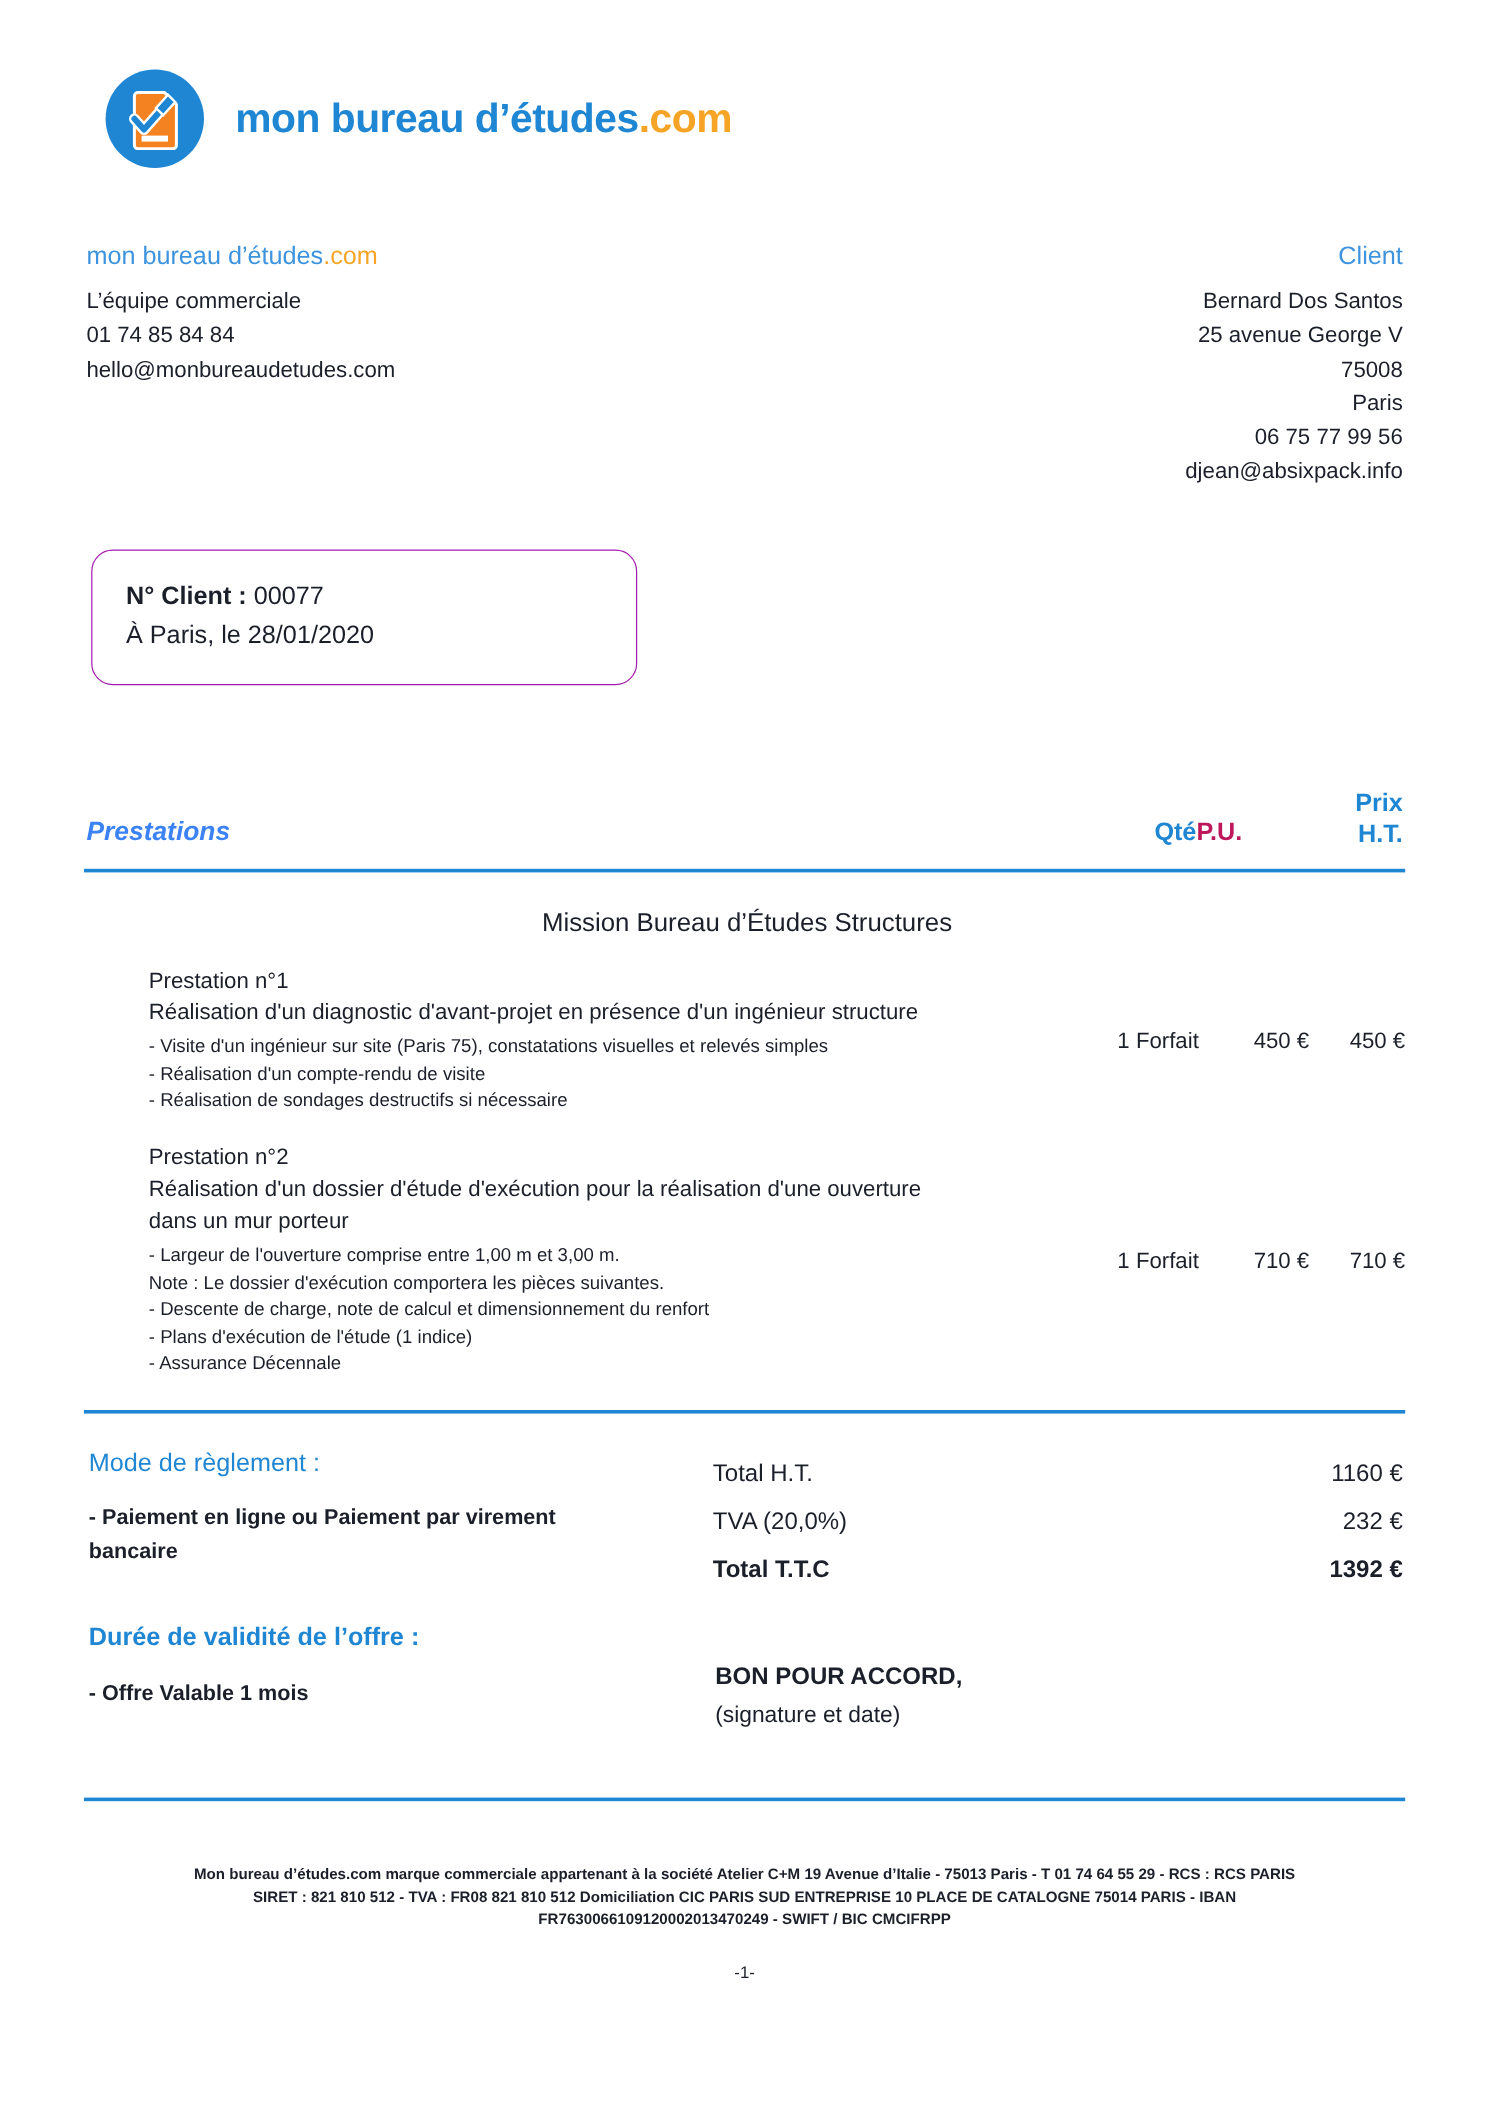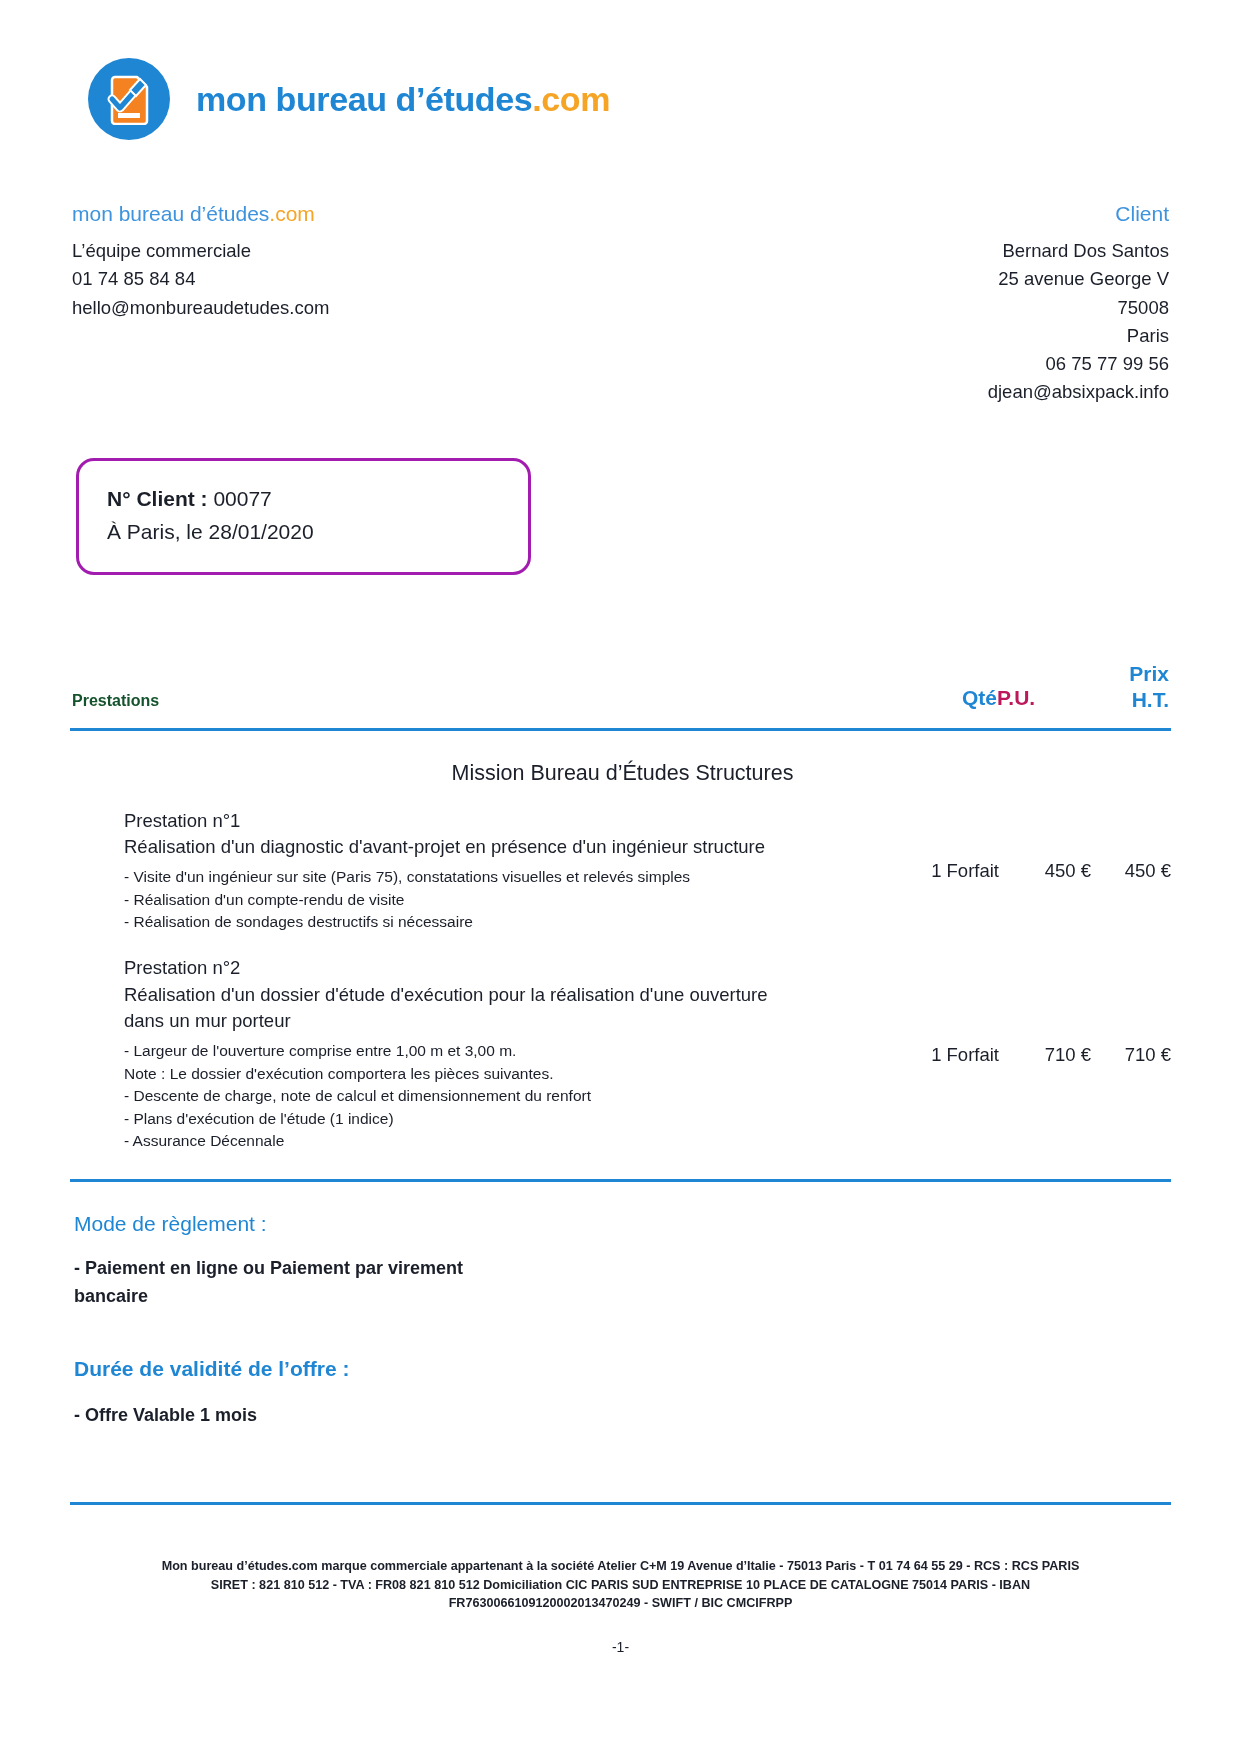--- a/index.html
+++ b/index.html
@@ -71,21 +71,21 @@
     font-size: 18.5px;
     line-height: 1.52;
     color: #1b1f2a;
   }
 
   
   .client-box {
     margin-top: 52px;
     margin-left: 6px;
     width: 455px;
-    border: 3px solid #a21caf;
+    border: 1px solid #a21caf;
     border-radius: 18px;
     padding: 22px 28px 24px 28px;
     box-sizing: border-box;
   }
   .client-box .row {
     font-size: 21px;
     line-height: 1.55;
     color: #1b1f2a;
   }
   .client-box .row b { font-weight: bold; }
@@ -93,24 +93,25 @@
   
   .table-head {
     display: flex;
     align-items: flex-end;
     margin-top: 86px;
     padding: 0 2px 14px 2px;
     border-bottom: 3px solid #1f86d4;
   }
   .th-prestations {
     flex: 1 1 auto;
-    font-size: 16px;
-    font-weight: bold;
-    color: #14532d;
+    font-size: 22px;
+    font-weight: bold;
+    color: #3b82f6;
     padding-bottom: 4px;
+    font-style: italic;
   }
   .th-qte {
     width: 108px;
     text-align: right;
     font-size: 21px;
     font-weight: bold;
     color: #1f86d4;
     padding-bottom: 4px;
   }
   .th-pu {
@@ -374,20 +375,39 @@
   <div class="rule-blue"></div>
 
   <div class="lower">
     <div class="pay-col">
       <div class="pay-head">Mode de règlement :</div>
       <div class="pay-line">- Paiement en ligne ou Paiement par virement bancaire</div>
       <div class="pay-head-2">Durée de validité de l’offre :</div>
       <div class="pay-line">- Offre Valable 1 mois</div>
     </div>
 
+    <div class="totals-col">
+      <div class="tot-row">
+        <span class="tot-label">Total H.T.</span>
+        <span class="tot-value">1160 €</span>
+      </div>
+      <div class="tot-row">
+        <span class="tot-label">TVA (20,0%)</span>
+        <span class="tot-value">232 €</span>
+      </div>
+      <div class="tot-row strong">
+        <span class="tot-label">Total T.T.C</span>
+        <span class="tot-value">1392 €</span>
+      </div>
+
+      <div class="accord">
+        <div class="accord-title">BON POUR ACCORD,</div>
+        <div class="accord-sub">(signature et date)</div>
+      </div>
+    </div>
   </div>
 
   <div class="rule-bottom"></div>
 
   <div class="footer">
     <div>Mon bureau d’études.com marque commerciale appartenant à la société Atelier C+M 19 Avenue d’Italie - 75013 Paris - T 01 74 64 55 29 - RCS : RCS PARIS</div>
     <div>SIRET : 821 810 512 - TVA : FR08 821 810 512 Domiciliation CIC PARIS SUD ENTREPRISE 10 PLACE DE CATALOGNE 75014 PARIS - IBAN</div>
     <div>FR7630066109120002013470249 - SWIFT / BIC CMCIFRPP</div>
   </div>
   <div class="page-num">-1-</div>

